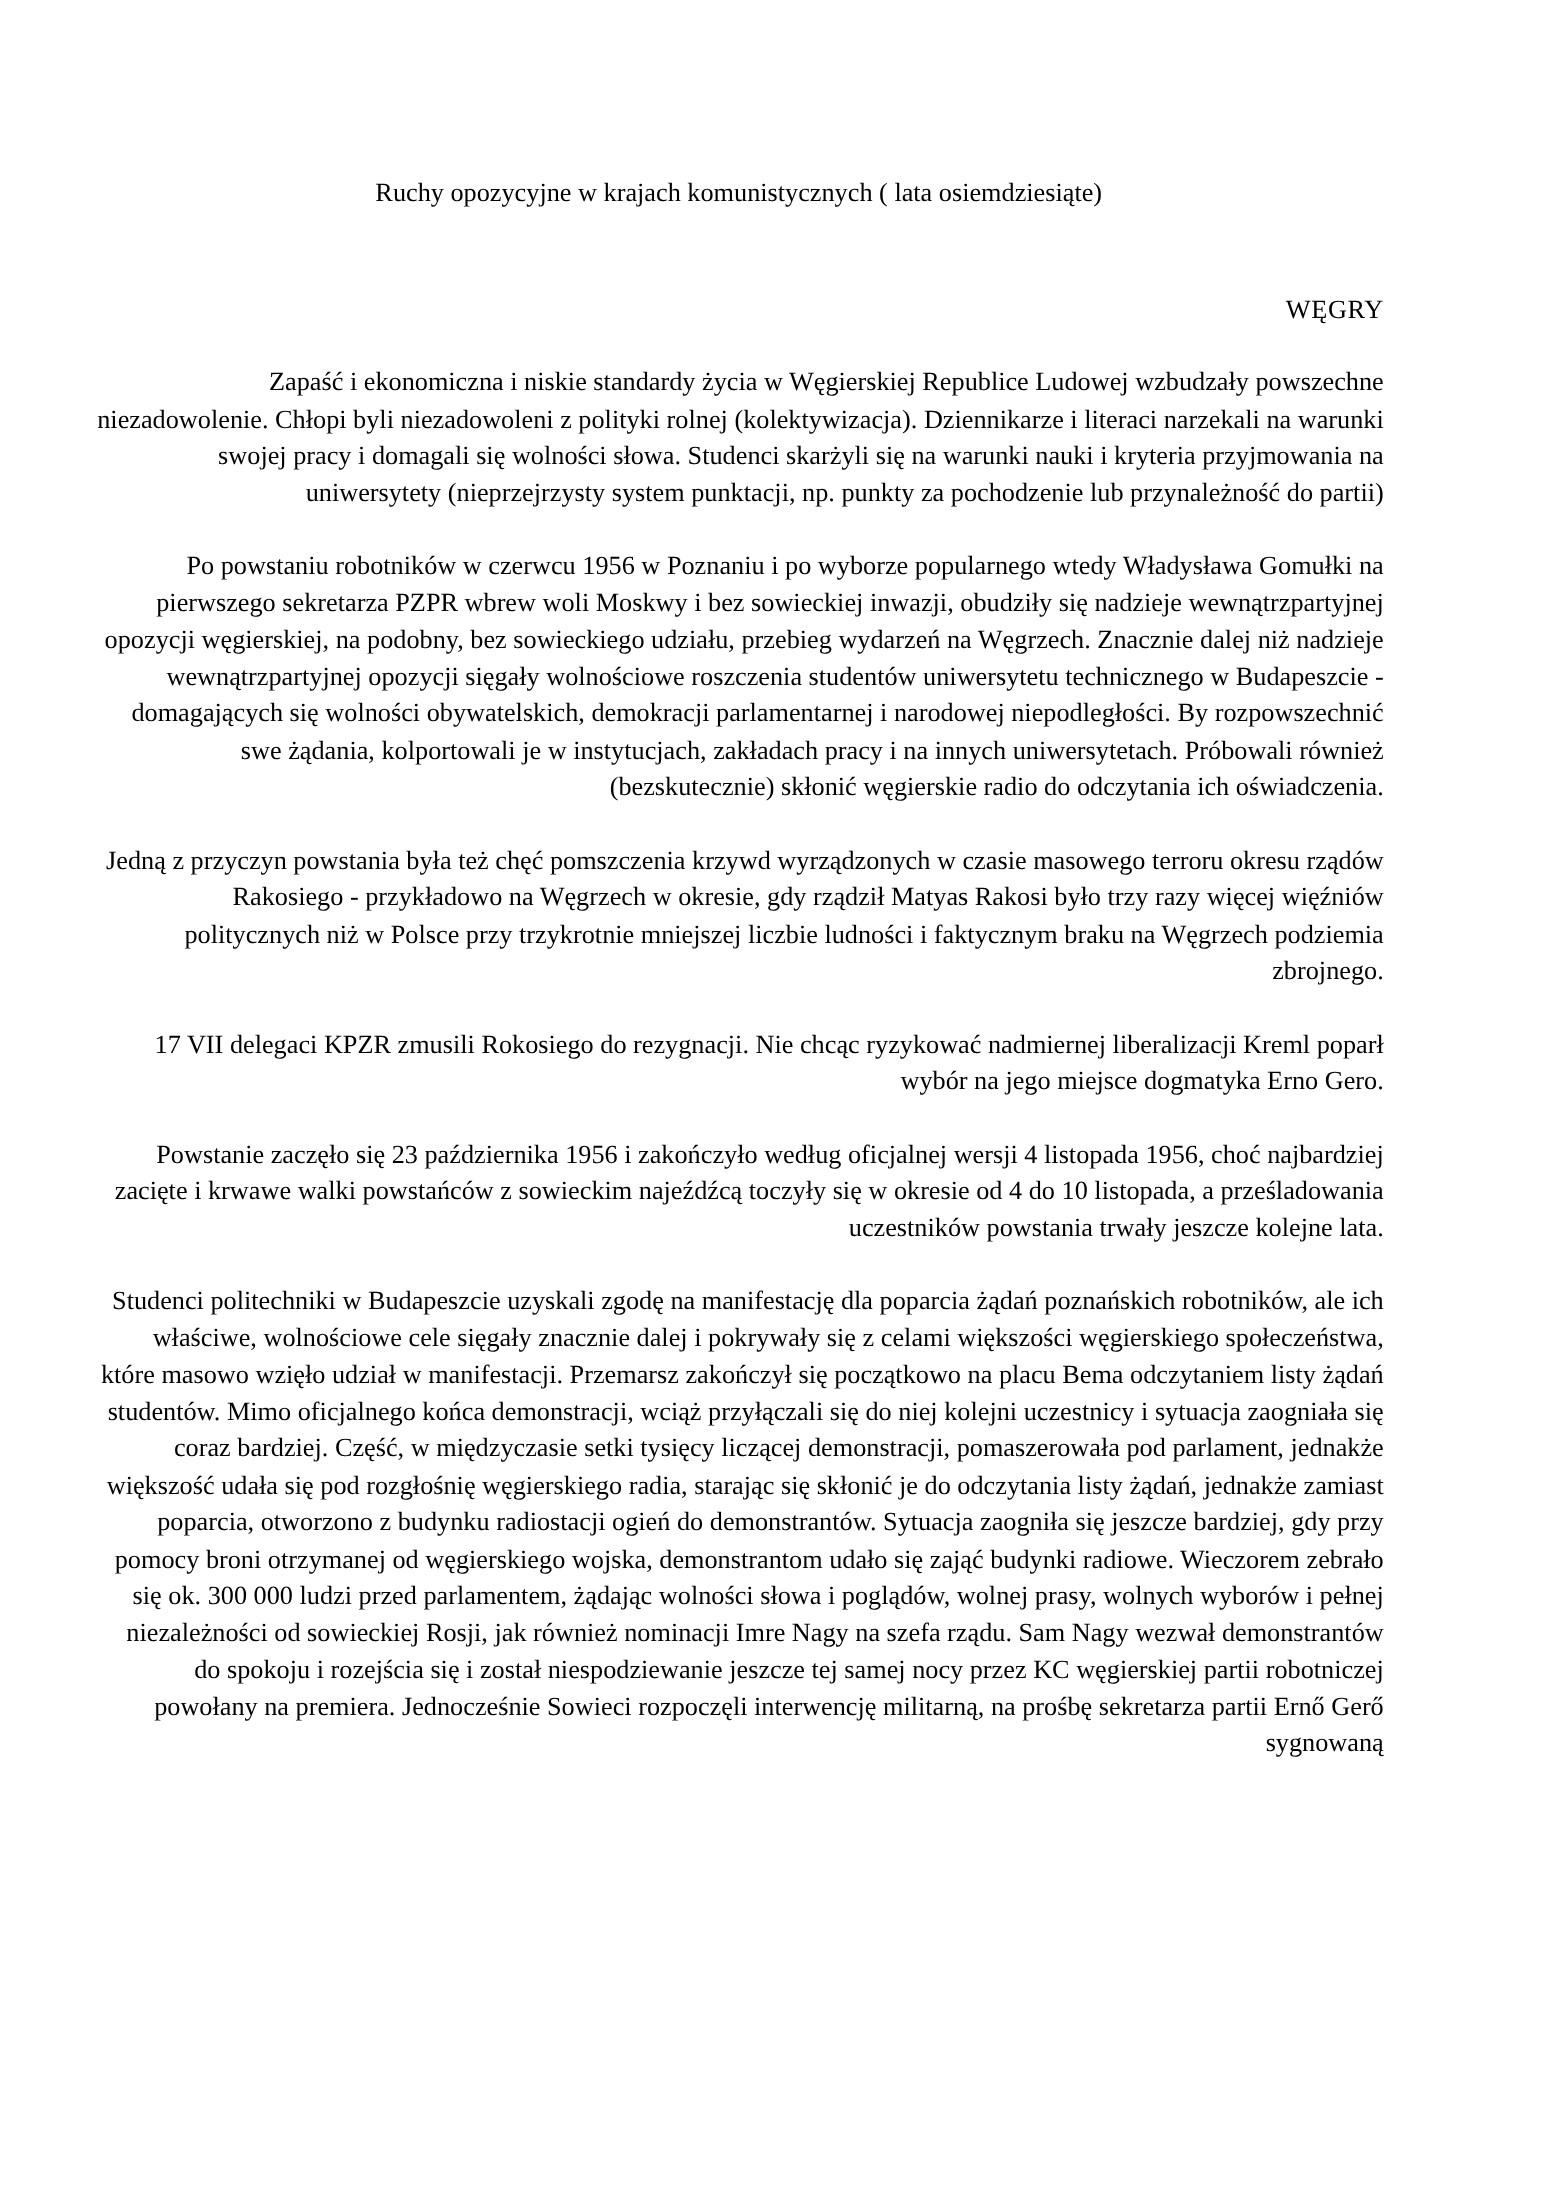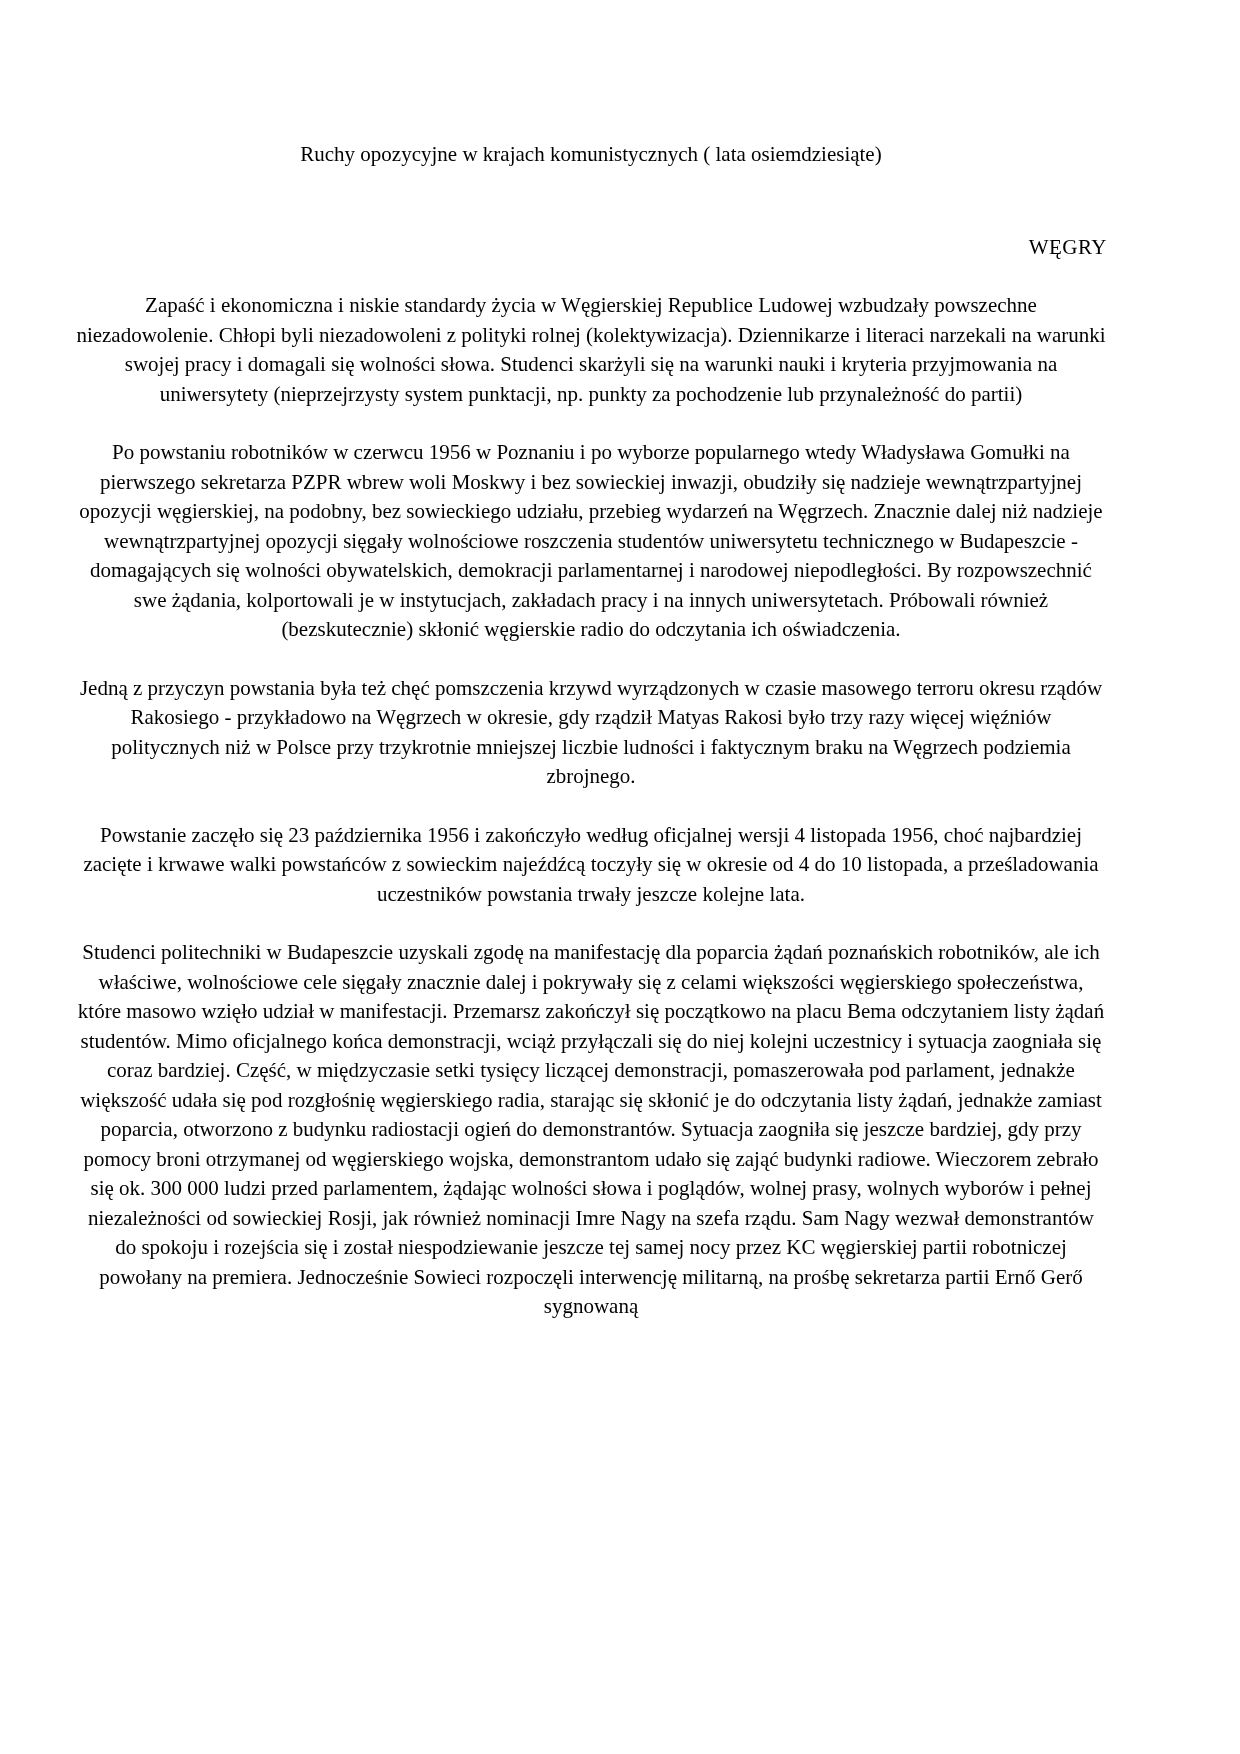--- a/index.html
+++ b/index.html
@@ -34,34 +34,35 @@
     line-height: 29px;
     margin: 0 0 29px 0;
     font-weight: normal;
     letter-spacing: 0.5px;
     text-align: right;
   }
   .doc-paragraph {
     font-size: 21px;
     line-height: 29.5px;
     margin: 0 0 29px 0;
-    text-align: center;
+    text-align: right;
   }
 </style>
 </head>
 <body>
 
 <div class="page">
   <p class="doc-title">Ruchy opozycyjne w krajach komunistycznych ( lata osiemdziesiąte)</p>
 
   <p class="doc-heading">WĘGRY</p>
 
   <p class="doc-paragraph">Zapaść i ekonomiczna i niskie standardy życia w Węgierskiej Republice Ludowej wzbudzały powszechne niezadowolenie. Chłopi byli niezadowoleni z polityki rolnej (kolektywizacja). Dziennikarze i literaci narzekali na warunki swojej pracy i domagali się wolności słowa. Studenci skarżyli się na warunki nauki i kryteria przyjmowania na uniwersytety (nieprzejrzysty system punktacji, np. punkty za pochodzenie lub przynależność do partii)</p>
 
   <p class="doc-paragraph">Po powstaniu robotników w czerwcu 1956 w Poznaniu i po wyborze popularnego wtedy Władysława Gomułki na pierwszego sekretarza PZPR wbrew woli Moskwy i bez sowieckiej inwazji, obudziły się nadzieje wewnątrzpartyjnej opozycji węgierskiej, na podobny, bez sowieckiego udziału, przebieg wydarzeń na Węgrzech. Znacznie dalej niż nadzieje wewnątrzpartyjnej opozycji sięgały wolnościowe roszczenia studentów uniwersytetu technicznego w Budapeszcie - domagających się wolności obywatelskich, demokracji parlamentarnej i narodowej niepodległości. By rozpowszechnić swe żądania, kolportowali je w instytucjach, zakładach pracy i na innych uniwersytetach. Próbowali również (bezskutecznie) skłonić węgierskie radio do odczytania ich oświadczenia.</p>
 
   <p class="doc-paragraph">Jedną z przyczyn powstania była też chęć pomszczenia krzywd wyrządzonych w czasie masowego terroru okresu rządów Rakosiego - przykładowo na Węgrzech w okresie, gdy rządził Matyas Rakosi było trzy razy więcej więźniów politycznych niż w Polsce przy trzykrotnie mniejszej liczbie ludności i faktycznym braku na Węgrzech podziemia zbrojnego.</p>
 
+  <p class="doc-paragraph">17 VII delegaci KPZR zmusili Rokosiego do rezygnacji. Nie chcąc ryzykować nadmiernej liberalizacji Kreml poparł wybór na jego miejsce dogmatyka Erno Gero.</p>
 
   <p class="doc-paragraph">Powstanie zaczęło się 23 października 1956 i zakończyło według oficjalnej wersji 4 listopada 1956, choć najbardziej zacięte i krwawe walki powstańców z sowieckim najeźdźcą toczyły się w okresie od 4 do 10 listopada, a prześladowania uczestników powstania trwały jeszcze kolejne lata.</p>
 
   <p class="doc-paragraph">Studenci politechniki w Budapeszcie uzyskali zgodę na manifestację dla poparcia żądań poznańskich robotników, ale ich właściwe, wolnościowe cele sięgały znacznie dalej i pokrywały się z celami większości węgierskiego społeczeństwa, które masowo wzięło udział w manifestacji. Przemarsz zakończył się początkowo na placu Bema odczytaniem listy żądań studentów. Mimo oficjalnego końca demonstracji, wciąż przyłączali się do niej kolejni uczestnicy i sytuacja zaogniała się coraz bardziej. Część, w międzyczasie setki tysięcy liczącej demonstracji, pomaszerowała pod parlament, jednakże większość udała się pod rozgłośnię węgierskiego radia, starając się skłonić je do odczytania listy żądań, jednakże zamiast poparcia, otworzono z budynku radiostacji ogień do demonstrantów. Sytuacja zaogniła się jeszcze bardziej, gdy przy pomocy broni otrzymanej od węgierskiego wojska, demonstrantom udało się zająć budynki radiowe. Wieczorem zebrało się ok. 300 000 ludzi przed parlamentem, żądając wolności słowa i poglądów, wolnej prasy, wolnych wyborów i pełnej niezależności od sowieckiej Rosji, jak również nominacji Imre Nagy na szefa rządu. Sam Nagy wezwał demonstrantów do spokoju i rozejścia się i został niespodziewanie jeszcze tej samej nocy przez KC węgierskiej partii robotniczej powołany na premiera. Jednocześnie Sowieci rozpoczęli interwencję militarną, na prośbę sekretarza partii Ernő Gerő sygnowaną</p>
 </div>
 
 </body></html>

